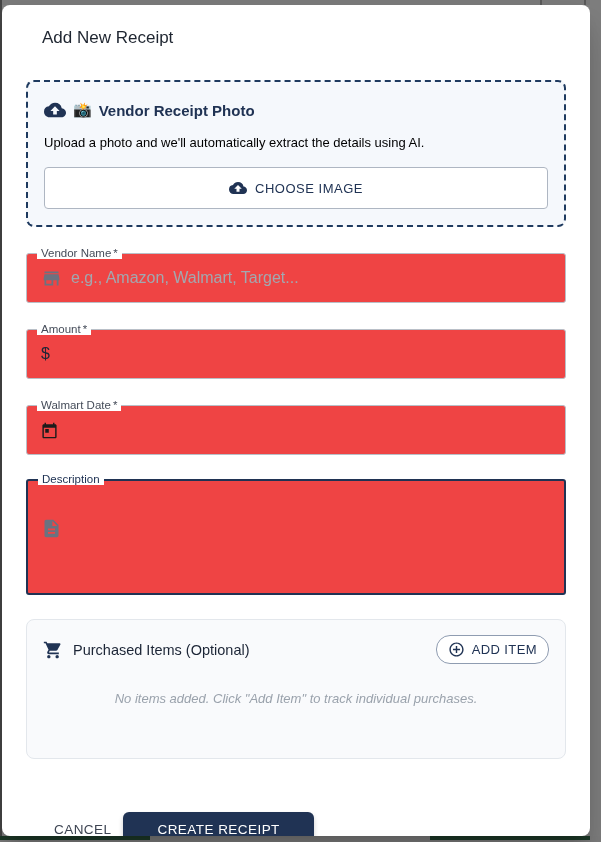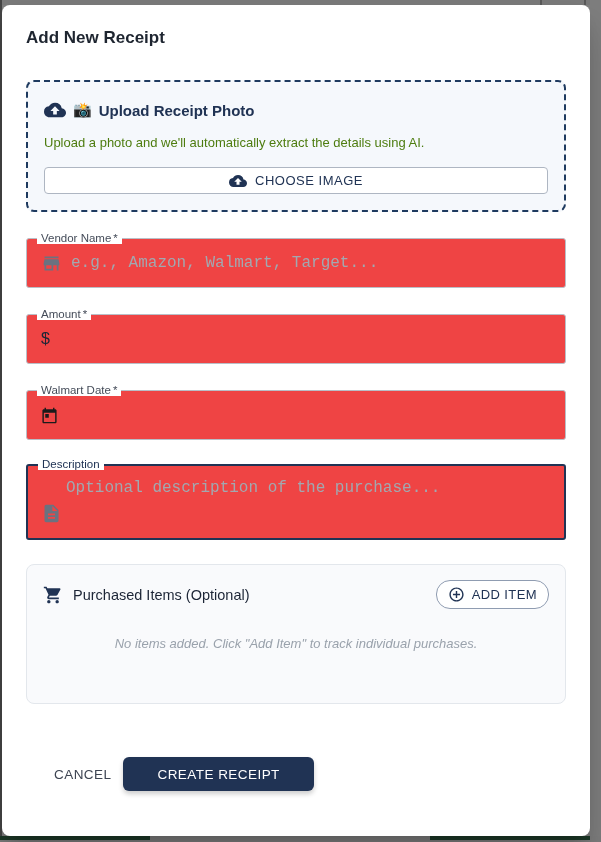--- a/index.html
+++ b/index.html
@@ -19,40 +19,40 @@
   .bg-bottom .green { position: absolute; top: 0; height: 4px; background: #1d3a28; }
 
   
   .dialog {
     position: absolute; left: 2px; top: 5px; width: 588px; height: 831px;
     background: #ffffff; border-radius: 8px;
     box-shadow: 0 11px 15px -7px rgba(0,0,0,.2), 0 24px 38px 3px rgba(0,0,0,.14);
     overflow: hidden;
   }
   .dialog-title {
-    padding: 21px 24px 0;
-    font-size: 17px; line-height: 23px; font-weight: 700; color: #1e2530;
+    padding: 21px 40px 0;
+    font-size: 17px; line-height: 23px; font-weight: 400; color: #1e2530;
   }
   .dialog-body { padding: 0 24px; }
 
   
   .upload-zone {
     margin-top: 31px;
     border: 2px dashed #1e3a5f; border-radius: 8px;
     background: #f5f8fc;
     padding: 17px 16px 16px;
     cursor: pointer;
   }
   .upload-head { display: flex; align-items: center; gap: 7px; }
   .upload-head .cloud-ic { width: 22px; height: 22px; fill: #203354; flex: 0 0 auto; }
   .upload-title { font-size: 15px; font-weight: 700; color: #203354; }
   .upload-emoji { font-size: 15px; }
-  .upload-desc { margin-top: 14px; font-size: 13px; color: #4d7c0f; }
+  .upload-desc { margin-top: 14px; font-size: 13px; color: #000000; }
   .choose-btn {
-    margin-top: 17px; width: 100%; height: 27px;
+    margin-top: 17px; width: 100%; height: 42px;
     display: flex; align-items: center; justify-content: center; gap: 8px;
     background: #ffffff; border: 1px solid #aeb6c2; border-radius: 4px;
     font-family: "Liberation Sans", sans-serif;
     font-size: 13px; letter-spacing: .5px; color: #203354; cursor: pointer;
   }
   .choose-btn .cloud-ic { width: 18px; height: 18px; fill: #203354; }
 
   
   .field {
     position: relative; border: 1px solid #b9bfc7; border-radius: 3px;
@@ -60,31 +60,31 @@
     background: #ef4444;
   }
   .field.mt { margin-top: 26px; }
   .field-label {
     position: absolute; top: -7px; left: 10px;
     background: #fff; padding: 0 4px;
     font-size: 11.5px; color: #454c59; line-height: 12px; white-space: nowrap;
   }
   .field-label .req { margin-left: 2px; }
   .field input, .field textarea {
-    border: none; outline: none; flex: 1; font-family: Liberation Mono, monospace;
+    border: none; outline: none; flex: 1; font-family: Liberation Sans, sans-serif;
     font-size: 16px; color: #1c2536; background: transparent; min-width: 0;
   }
   .field input::placeholder, .field textarea::placeholder { color: #a2a8b0; opacity: 1; }
   .adorn-icon { width: 21px; height: 21px; fill: #6b7280; margin-right: 9px; flex: 0 0 auto; }
   .dollar { font-size: 16px; color: #1c2536; margin-right: 8px; }
   .cal-icon { width: 17px; height: 17px; fill: #1b1b1b; cursor: pointer; flex: 0 0 auto; }
   .date-value { flex: 1; font-size: 16px; color: #1c2536; }
 
   .field.textarea-field {
-    height: 76px; align-items: flex-start; padding: 12px 14px;
+    height: 116px; align-items: flex-start; padding: 12px 14px;
     border: 2px solid #203354;
   }
   .field.textarea-field .field-label { color: #203354; top: -8px; }
   .field.textarea-field textarea { resize: none; height: 72px; padding-left: 24px; line-height: 20px; }
   .desc-icon { position: absolute; left: 13px; top: 37px; width: 21px; height: 21px; fill: #6b7280; }
 
   
   .items-box {
     margin-top: 24px; border: 1px solid #e3e7ec; border-radius: 8px;
     background: #f9fafc; padding: 15px 16px 16px; height: 140px;
@@ -142,21 +142,21 @@
   <div class="dialog-title">Add New Receipt</div>
 
   <div class="dialog-body">
 
     <div class="upload-zone">
       <div class="upload-head">
         <svg class="cloud-ic" viewBox="0 0 24 24">
           <path d="M19.35 10.04A7.49 7.49 0 0 0 12 4C9.11 4 6.6 5.64 5.35 8.04A5.994 5.994 0 0 0 0 14c0 3.31 2.69 6 6 6h13c2.76 0 5-2.24 5-5 0-2.64-2.05-4.78-4.65-4.96zM14 13v4h-4v-4H7l5-5 5 5h-3z"></path>
         </svg>
         <span class="upload-emoji">📸</span>
-        <span class="upload-title">Upload Receipt Photo</span>
+        <span class="upload-title">Vendor Receipt Photo</span>
       </div>
       <div class="upload-desc">Upload a photo and we'll automatically extract the details using AI.</div>
       <button class="choose-btn">
         <svg class="cloud-ic" viewBox="0 0 24 24">
           <path d="M19.35 10.04A7.49 7.49 0 0 0 12 4C9.11 4 6.6 5.64 5.35 8.04A5.994 5.994 0 0 0 0 14c0 3.31 2.69 6 6 6h13c2.76 0 5-2.24 5-5 0-2.64-2.05-4.78-4.65-4.96zM14 13v4h-4v-4H7l5-5 5 5h-3z"></path>
         </svg>
         <span>CHOOSE IMAGE</span>
       </button>
     </div>
 
@@ -187,21 +187,20 @@
       </svg>
     </div>
 
     <div class="field textarea-field" style="margin-top:24px">
       <span class="field-label">
         <span>Description</span>
       </span>
       <svg class="desc-icon" viewBox="0 0 24 24">
         <path d="M14 2H6c-1.1 0-1.99.9-1.99 2L4 20c0 1.1.89 2 1.99 2H18c1.1 0 2-.9 2-2V8l-6-6zm2 16H8v-2h8v2zm0-4H8v-2h8v2zm-3-5V3.5L18.5 9H13z"></path>
       </svg>
-      <textarea placeholder="Optional description of the purchase..." style=""></textarea>
     </div>
 
     <div class="items-box">
       <div class="items-head">
         <svg class="cart-ic" viewBox="0 0 24 24">
           <path d="M7 18c-1.1 0-1.99.9-1.99 2S5.9 22 7 22s2-.9 2-2-.9-2-2-2zM1 2v2h2l3.6 7.59-1.35 2.45c-.16.28-.25.61-.25.96 0 1.1.9 2 2 2h12v-2H7.42c-.14 0-.25-.11-.25-.25l.03-.12.9-1.63h7.45c.75 0 1.41-.41 1.75-1.03l3.58-6.49c.08-.14.12-.31.12-.47 0-.55-.45-1-1-1H5.21l-.94-2H1zm16 16c-1.1 0-1.99.9-1.99 2s.89 2 1.99 2 2-.9 2-2-.9-2-2-2z"></path>
         </svg>
         <span class="items-title">Purchased Items (Optional)</span>
         <button class="add-item-btn">
           <svg viewBox="0 0 24 24">

